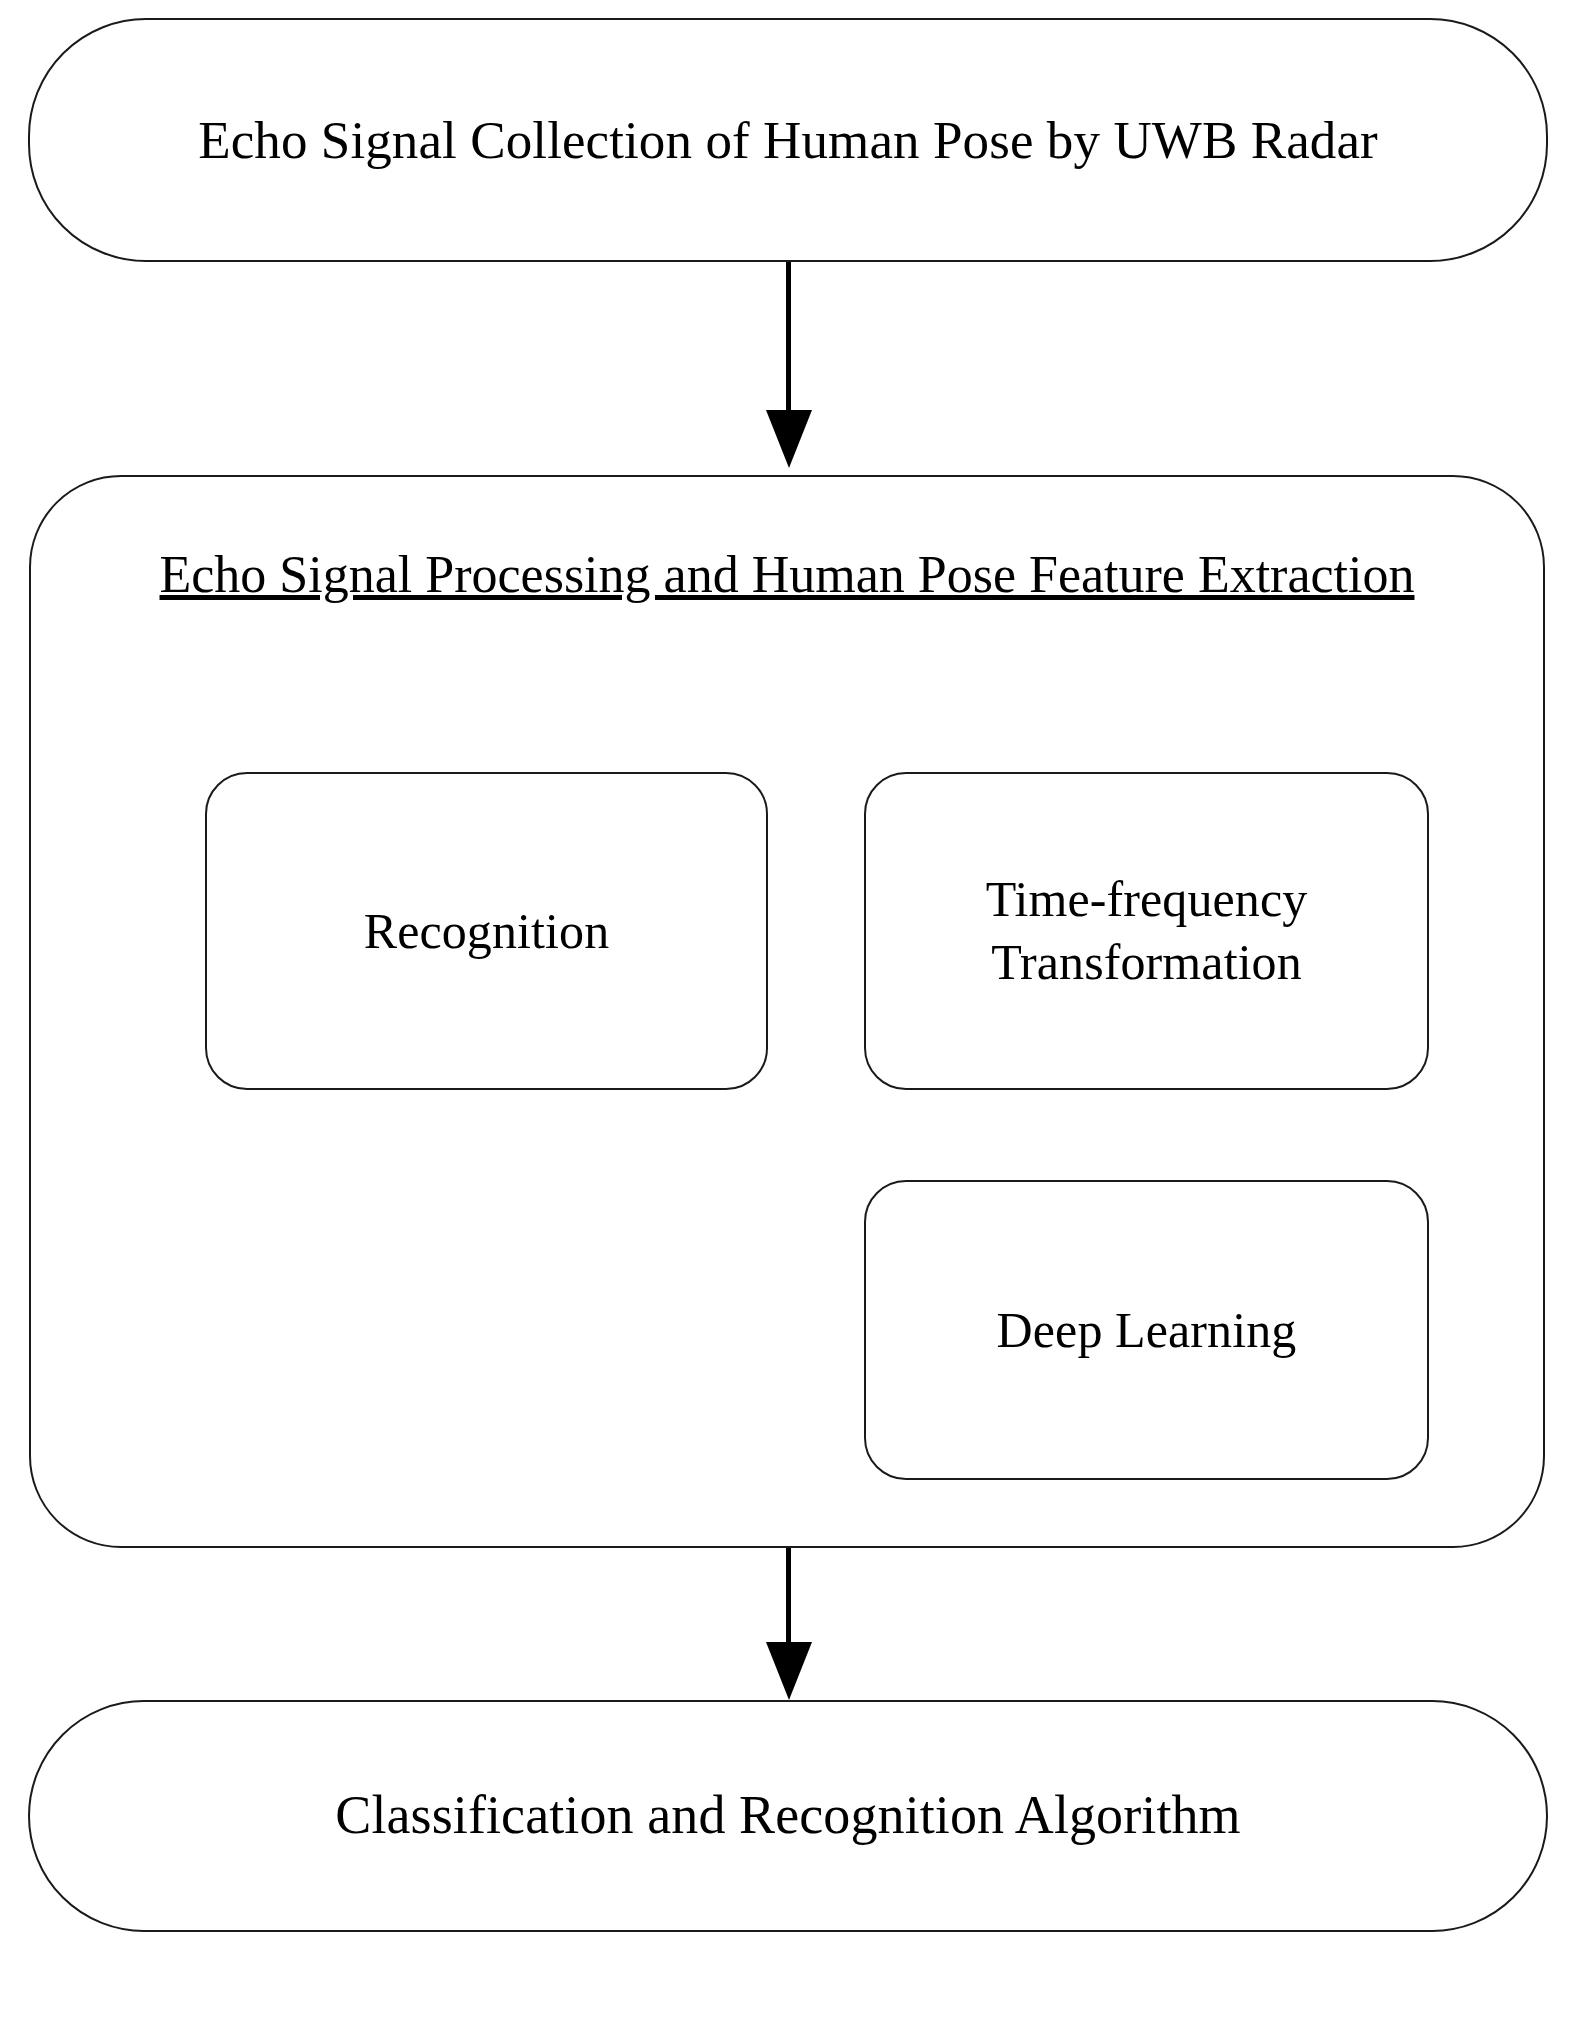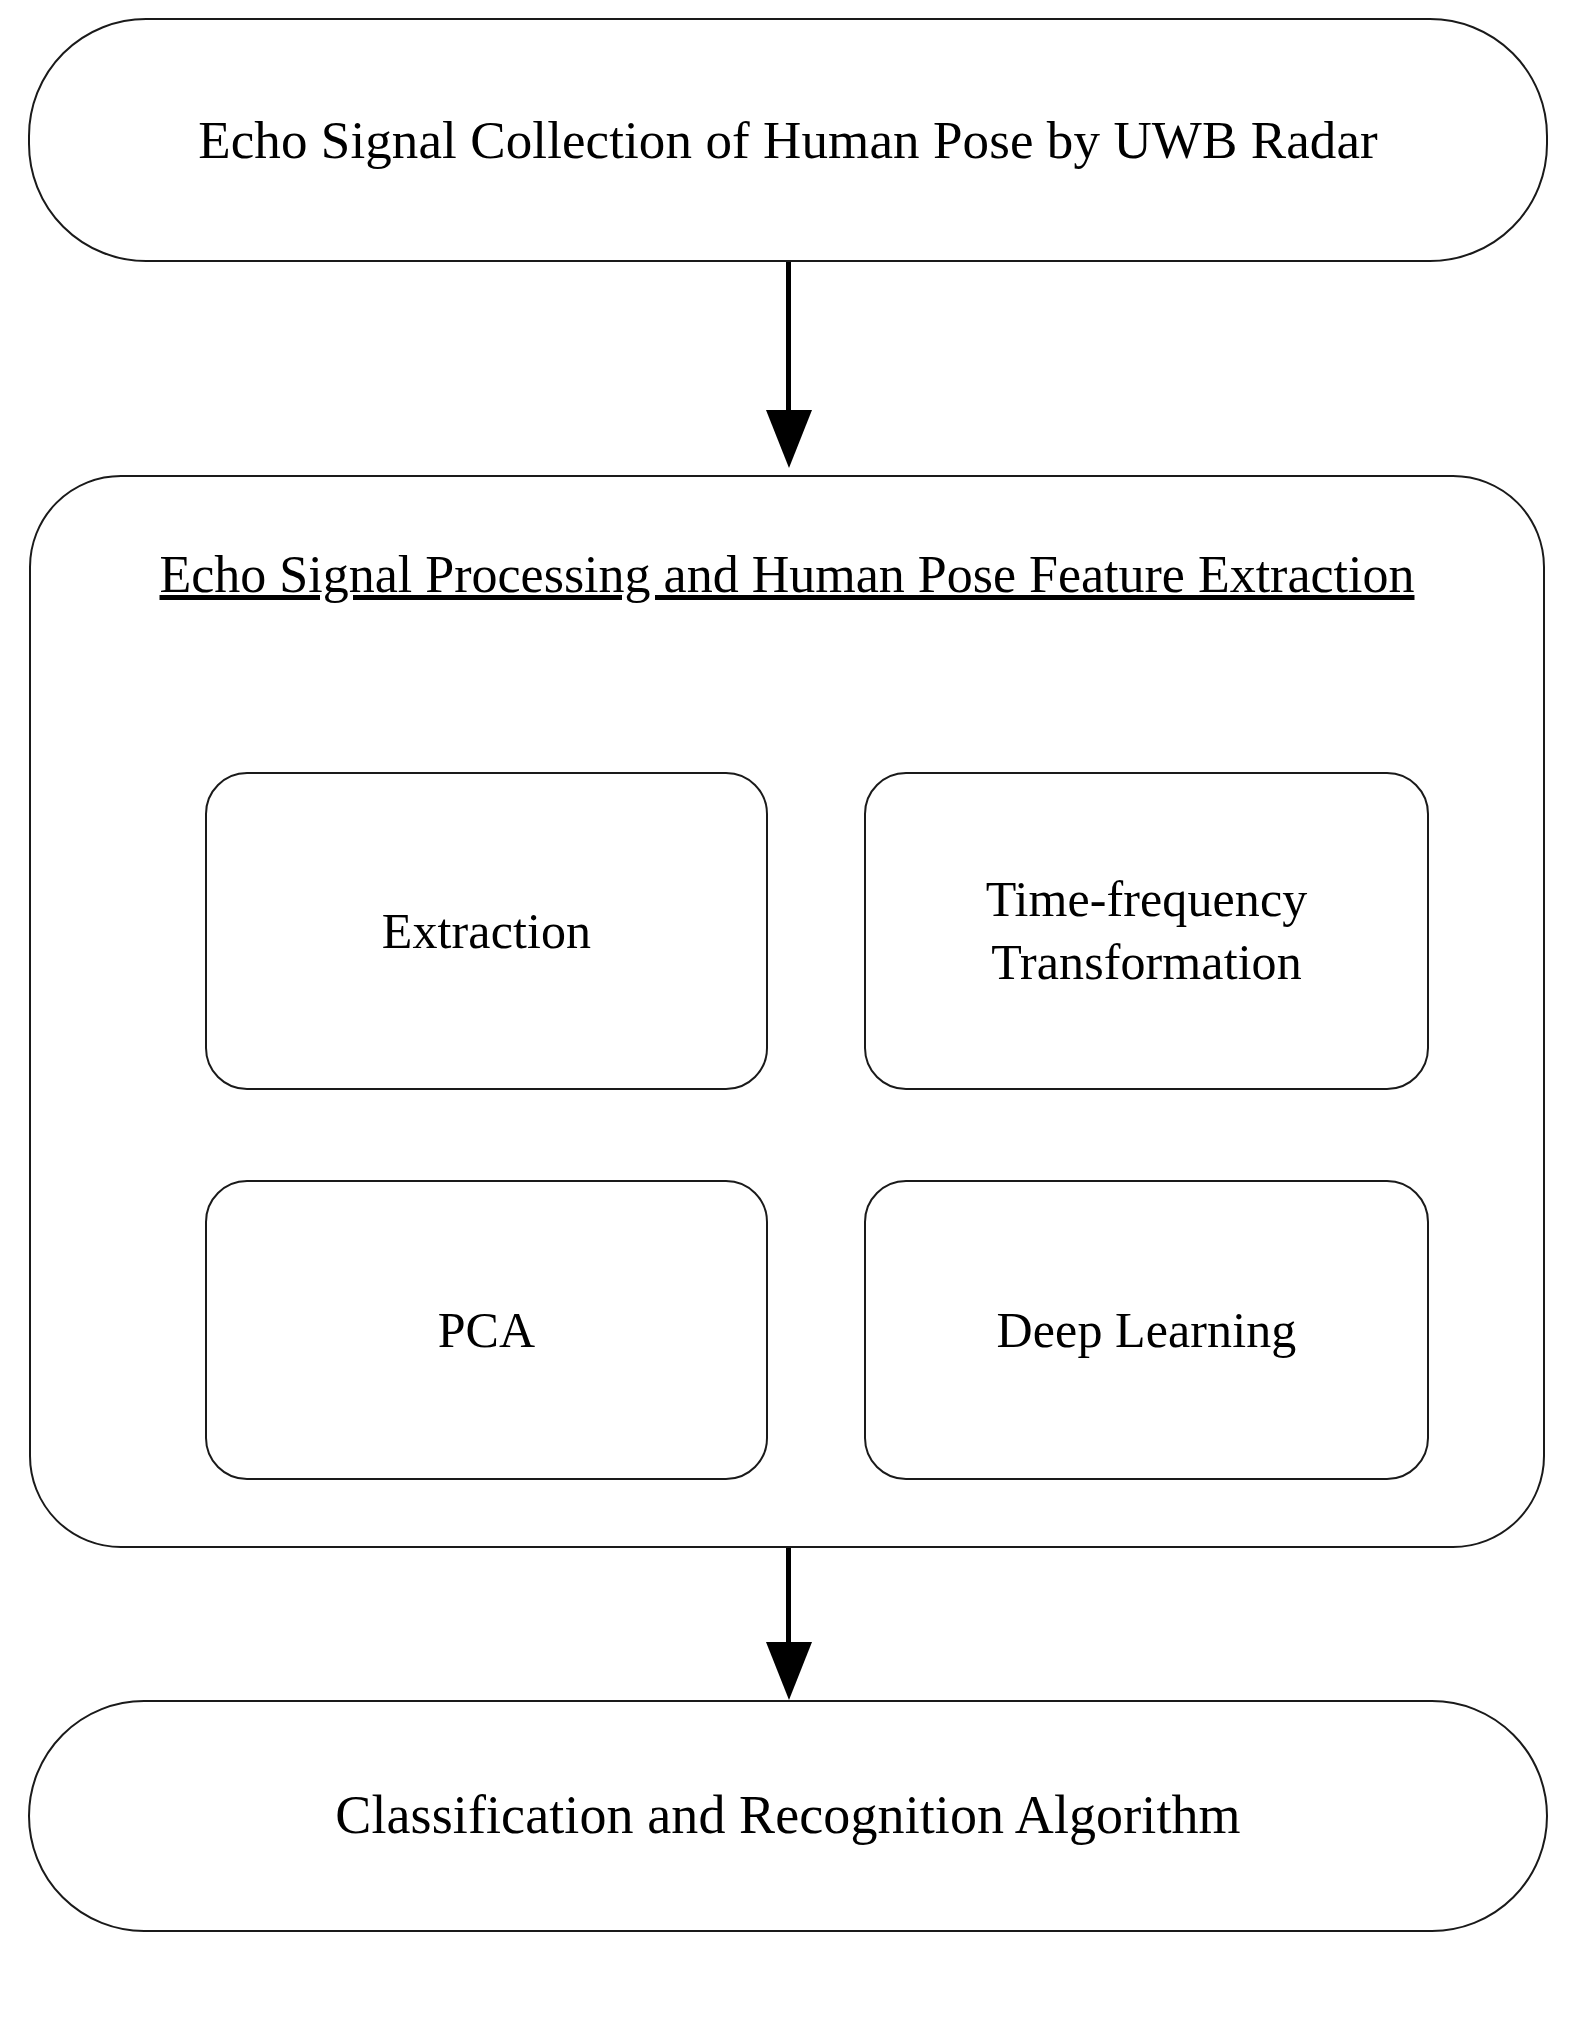--- a/index.html
+++ b/index.html
@@ -160,30 +160,27 @@
   <div class="connector" id="connector-collection-to-processing">
     <div class="shaft"></div>
     <div class="head"></div>
   </div>
 
   <div class="node" id="stage-processing">
 
     <div id="processing-title">Echo Signal Processing and Human Pose Feature Extraction</div>
 
     <div class="method-box" id="method-statistics">
-      <span class="node-label">Extraction</span>
+      <span class="node-label">Recognition</span>
     </div>
 
     <div class="method-box" id="method-timefreq">
       <span class="node-label">Time-frequency Transformation</span>
     </div>
 
-    <div class="method-box" id="method-pca">
-      <span class="node-label">PCA</span>
-    </div>
 
     <div class="method-box" id="method-deeplearning">
       <span class="node-label">Deep Learning</span>
     </div>
   </div>
 
   <div class="connector" id="connector-processing-to-classification">
     <div class="shaft"></div>
     <div class="head"></div>
   </div>

